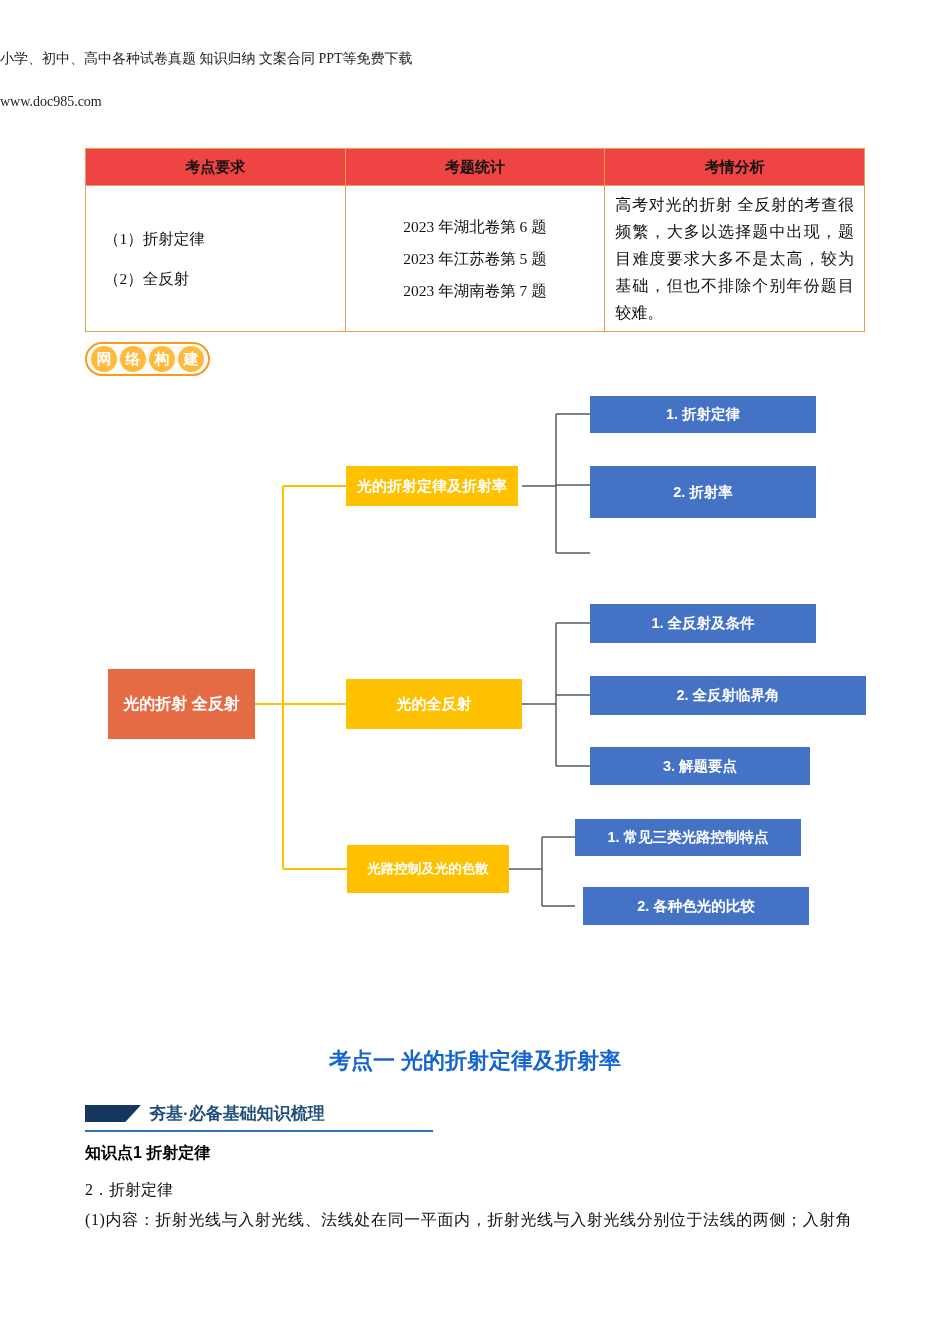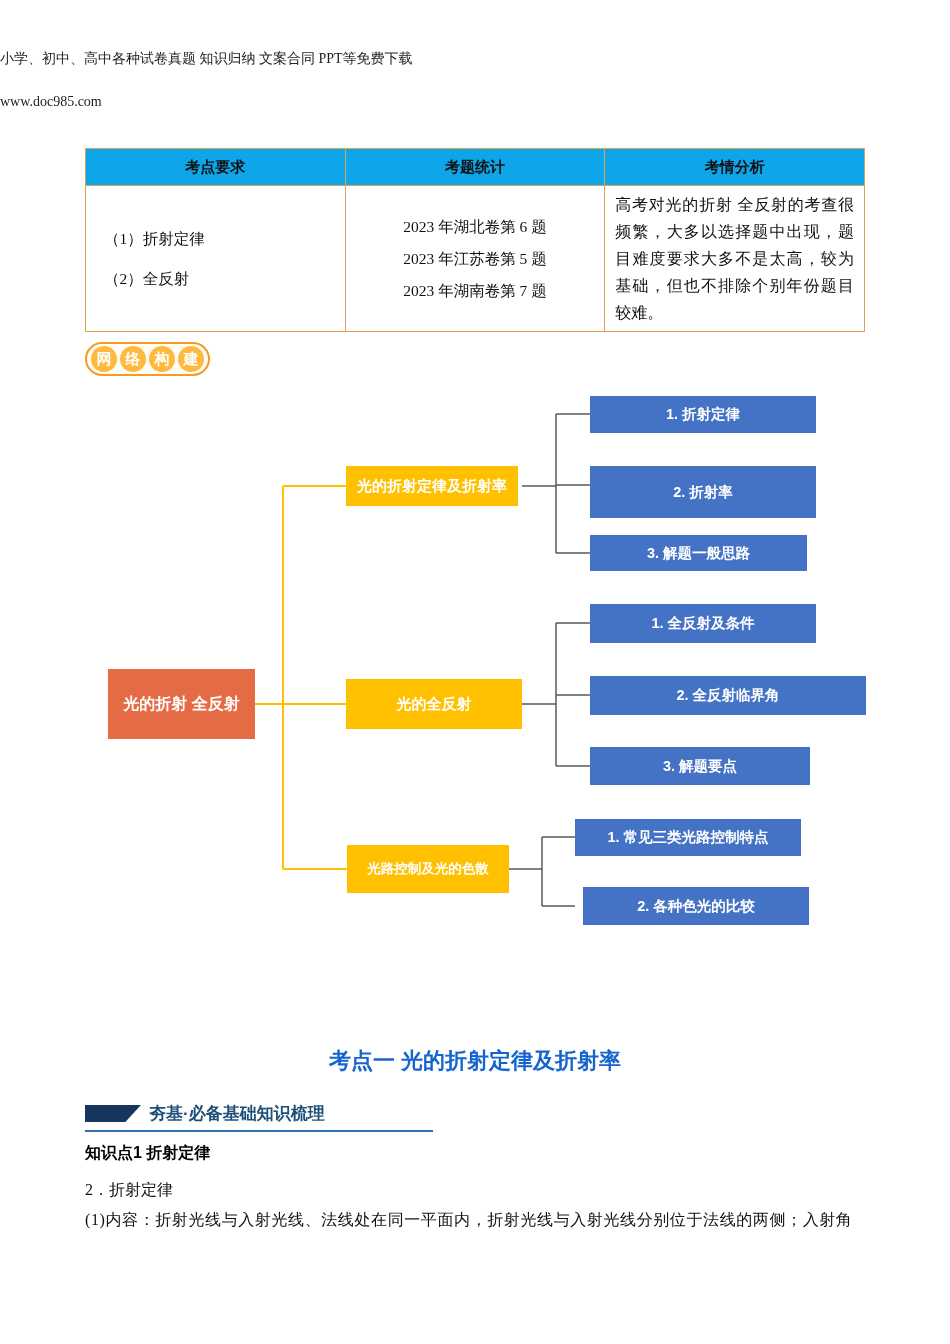--- a/index.html
+++ b/index.html
@@ -14,21 +14,21 @@
     display:flex;justify-content:center;align-items:baseline;gap:26px;
     font-size:14px;color:#222;flex-direction:column;
   }
   .top-header a{color:#222;text-decoration:none;}
 
   
   .info-table-wrap{position:absolute;top:148px;left:85px;width:780px;}
   table.info-table{border-collapse:collapse;width:780px;table-layout:fixed;}
   table.info-table th, table.info-table td{border:1.6px solid #DFA152;}
   table.info-table th{
-    height:34px;background:#0ea5e9;font-weight:bold;font-size:15px;
+    height:34px;background:#ef4444;font-weight:bold;font-size:15px;
     font-family:"Liberation Sans","DejaVu Sans",sans-serif;color:#111;
   }
   td.cell-points{width:283px;padding-left:18px;font-size:15.5px;line-height:40px;vertical-align:middle;}
   td.cell-stats{width:208px;text-align:center;font-size:15.5px;line-height:32px;vertical-align:middle;height:129px;}
   td.cell-analysis{width:283px;vertical-align:top;}
   td.cell-analysis p{margin:4px 9px;font-size:16px;line-height:27px;text-align:justify;}
 
   
   .badge{
     position:absolute;top:342px;left:85px;
@@ -156,21 +156,20 @@
   </svg>
 
   <div class="mm-box mm-root">光的折射 全反射</div>
 
   <div class="mm-box mm-branch" style="left:346px;top:466px;width:172px;height:40px;">光的折射定律及折射率</div>
   <div class="mm-box mm-branch" style="left:346px;top:679px;width:176px;height:50px;">光的全反射</div>
   <div class="mm-box mm-branch" style="left:347px;top:845px;width:162px;height:48px;font-size:13.5px;">光路控制及光的色散</div>
 
   <div class="mm-box mm-leaf" style="top:396px;height:37px;">1. 折射定律</div>
   <div class="mm-box mm-leaf" style="top:466px;height:52px;">2. 折射率</div>
-  <div class="mm-box mm-leaf" style="top:535px;height:36px;width:217px;">3. 解题一般思路</div>
 
   <div class="mm-box mm-leaf" style="top:604px;height:39px;">1. 全反射及条件</div>
   <div class="mm-box mm-leaf" style="top:676px;height:39px;width:276px;">2. 全反射临界角</div>
   <div class="mm-box mm-leaf" style="top:747px;height:38px;width:220px;">3. 解题要点</div>
 
   <div class="mm-box mm-leaf" style="left:575px;top:819px;height:37px;">1. 常见三类光路控制特点</div>
   <div class="mm-box mm-leaf" style="left:575px;top:887px;height:38px;margin-left:8px;">2. 各种色光的比较</div>
 
   <h2 class="section-title">考点一 光的折射定律及折射率</h2>
 

